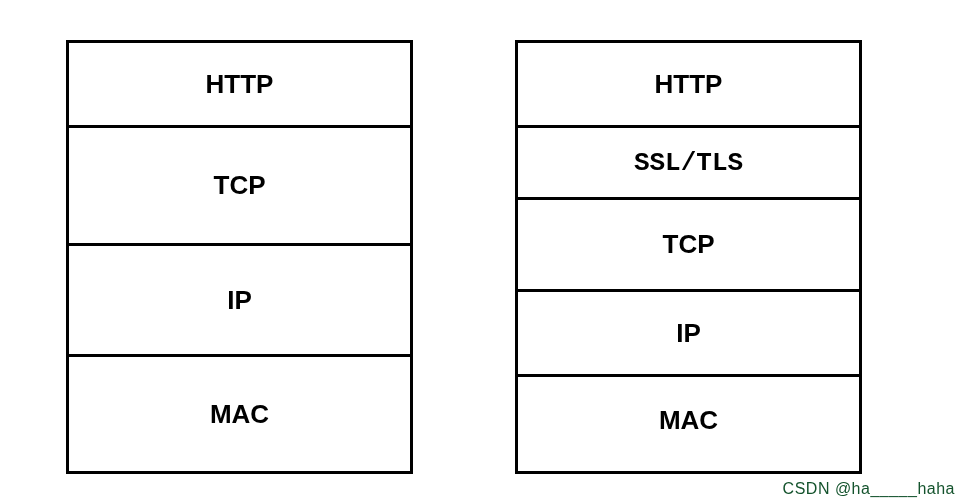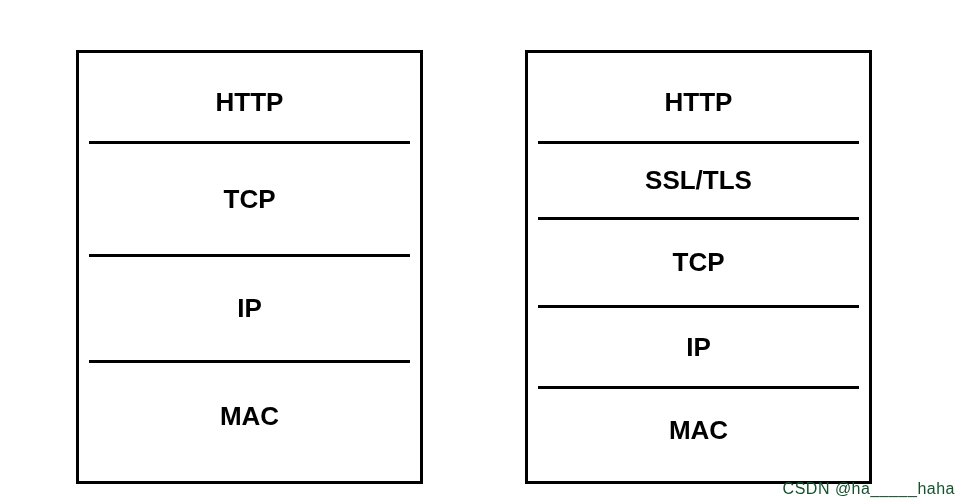--- a/index.html
+++ b/index.html
@@ -1,17 +1,17 @@
 <!DOCTYPE html>
 <html><head>
   <meta charset="utf-8">
   <style>
     * {
       margin: 0;
-      padding: 10px;
+      padding: 0;
       box-sizing: border-box;
     }
     body {
       width: 965px;
       height: 504px;
       background: #ffffff;
       position: relative;
       font-family: "SimHei", "Microsoft YaHei", sans-serif;
     }
     .stack {
@@ -45,21 +45,21 @@
     }
     .layer:last-child {
       border-bottom: none;
       text-align: right;
     }
     .stack-left .layer-0 { height: 85px; }
     .stack-left .layer-1 { height: 118px; }
     .stack-left .layer-2 { height: 111px; }
     .stack-left .layer-3 { height: 114px; }
     .stack-right .layer-0 { height: 85px; }
-    .stack-right .layer-1 { height: 80px; }
+    .stack-right .layer-1 { height: 72px; font-family: Liberation Mono, monospace; }
     .stack-right .layer-2 { height: 92px; }
     .stack-right .layer-3 { height: 85px; }
     .stack-right .layer-4 { height: 86px; }
     .watermark {
       position: absolute;
       bottom: 6px;
       right: 10px;
       font-size: 16px;
       color: #14532d;
       font-family: Arial, sans-serif;

